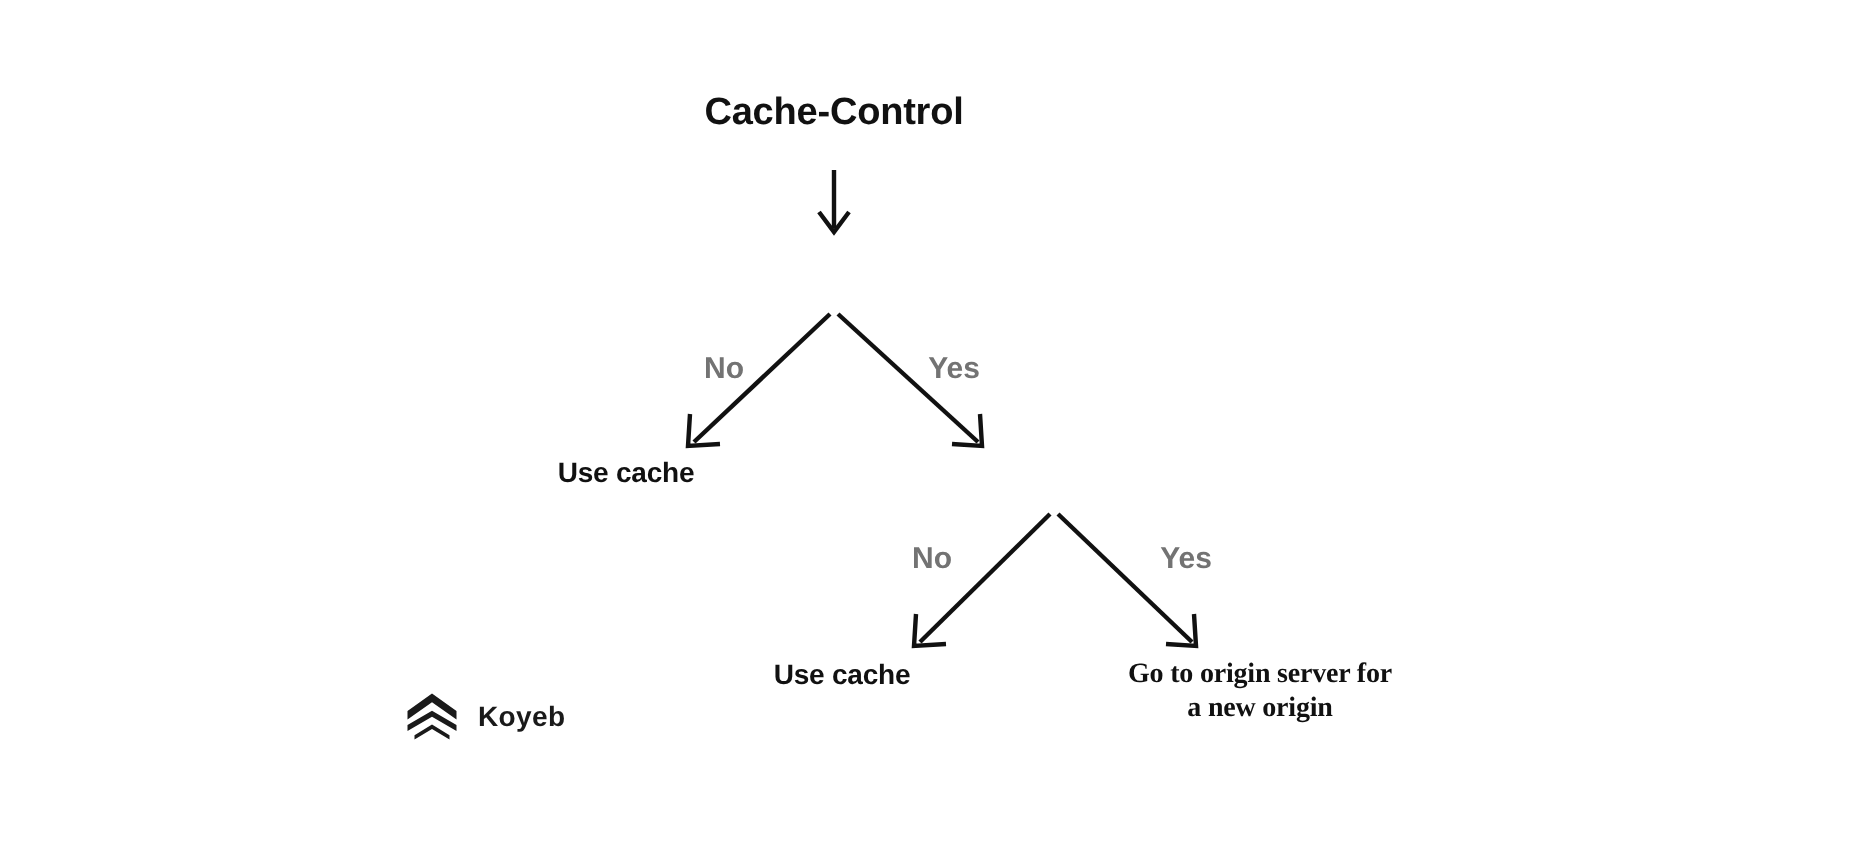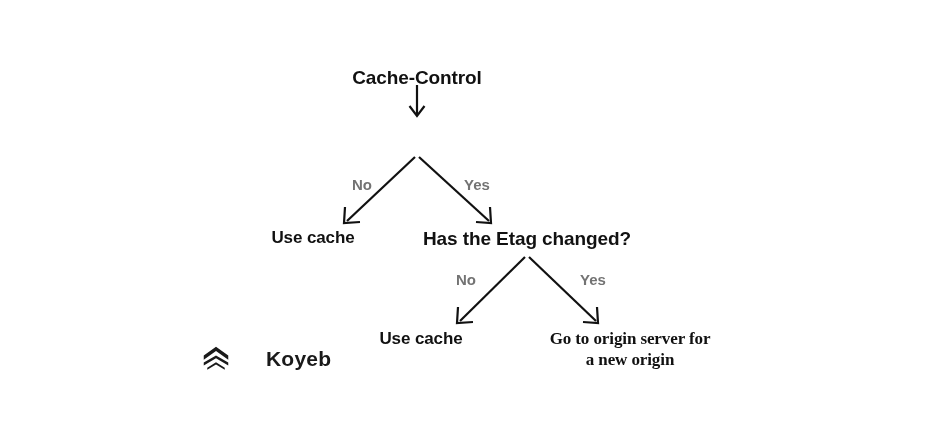--- a/index.html
+++ b/index.html
@@ -36,21 +36,21 @@
     letter-spacing: -0.1px;
     transform: translateX(-50%);
   }
   .node-title {
     font-size: 19px;
   }
   .node-question {
     font-size: 19px;
   }
   .node-action {
-    font-size: 17px;
+    font-size: 14px;
   }
   .edge-label {
     position: absolute;
     font-weight: bold;
     font-size: 15px;
     color: #737373;
     white-space: nowrap;
     transform: translateX(-50%);
   }
   .brand {
@@ -58,26 +58,25 @@
     display: flex;
     align-items: center;
     gap: 9px;
   }
   .brand-mark {
     width: 28px;
     height: 28px;
     display: block;
   }
   .brand-name {
-    font-size: 21px;
+    font-size: 14px;
     font-weight: 600;
     color: #1a1a1a;
     letter-spacing: 0.2px;
     line-height: 1;
-    margin-left: 27px;
   }
 </style>
 </head>
 <body>
 
 <div class="canvas">
 
   <svg class="flow-svg" viewBox="0 0 926 422" aria-hidden="true">
     <g fill="none" stroke="#111111" stroke-width="2.2" stroke-linecap="butt" stroke-linejoin="miter">
 
@@ -91,26 +90,25 @@
       <polyline points="476,222 491,223 490,207"></polyline>
 
       <line x1="525" y1="257" x2="460" y2="321"></line>
       <polyline points="458,307 457,323 473,322"></polyline>
 
       <line x1="529" y1="257" x2="596" y2="321"></line>
       <polyline points="583,322 598,323 597,307"></polyline>
     </g>
   </svg>
 
-  <div class="node node-title" style="left:417px; top:66px;text-align:right;">Cache-Control</div>
+  <div class="node node-title" style="left:417px; top:45px;text-align:right;">Cache-Control</div>
 
 
   <div class="node node-action" style="left:313px; top:228px;">Use cache</div>
 
-  <div class="node node-question" style="left:527px; top:227px;">Has the Etag changed?</div>
 
   <div class="node node-action" style="left:421px; top:329px;">Use cache</div>
 
   <div class="node node-action" style="left:630px; top:329px;font-family:Liberation Serif, serif;">
     <div>Go to origin server for</div>
     <div>a new origin</div>
   </div>
 
   <div class="edge-label" style="left:362px; top:176px;">No</div>
 

